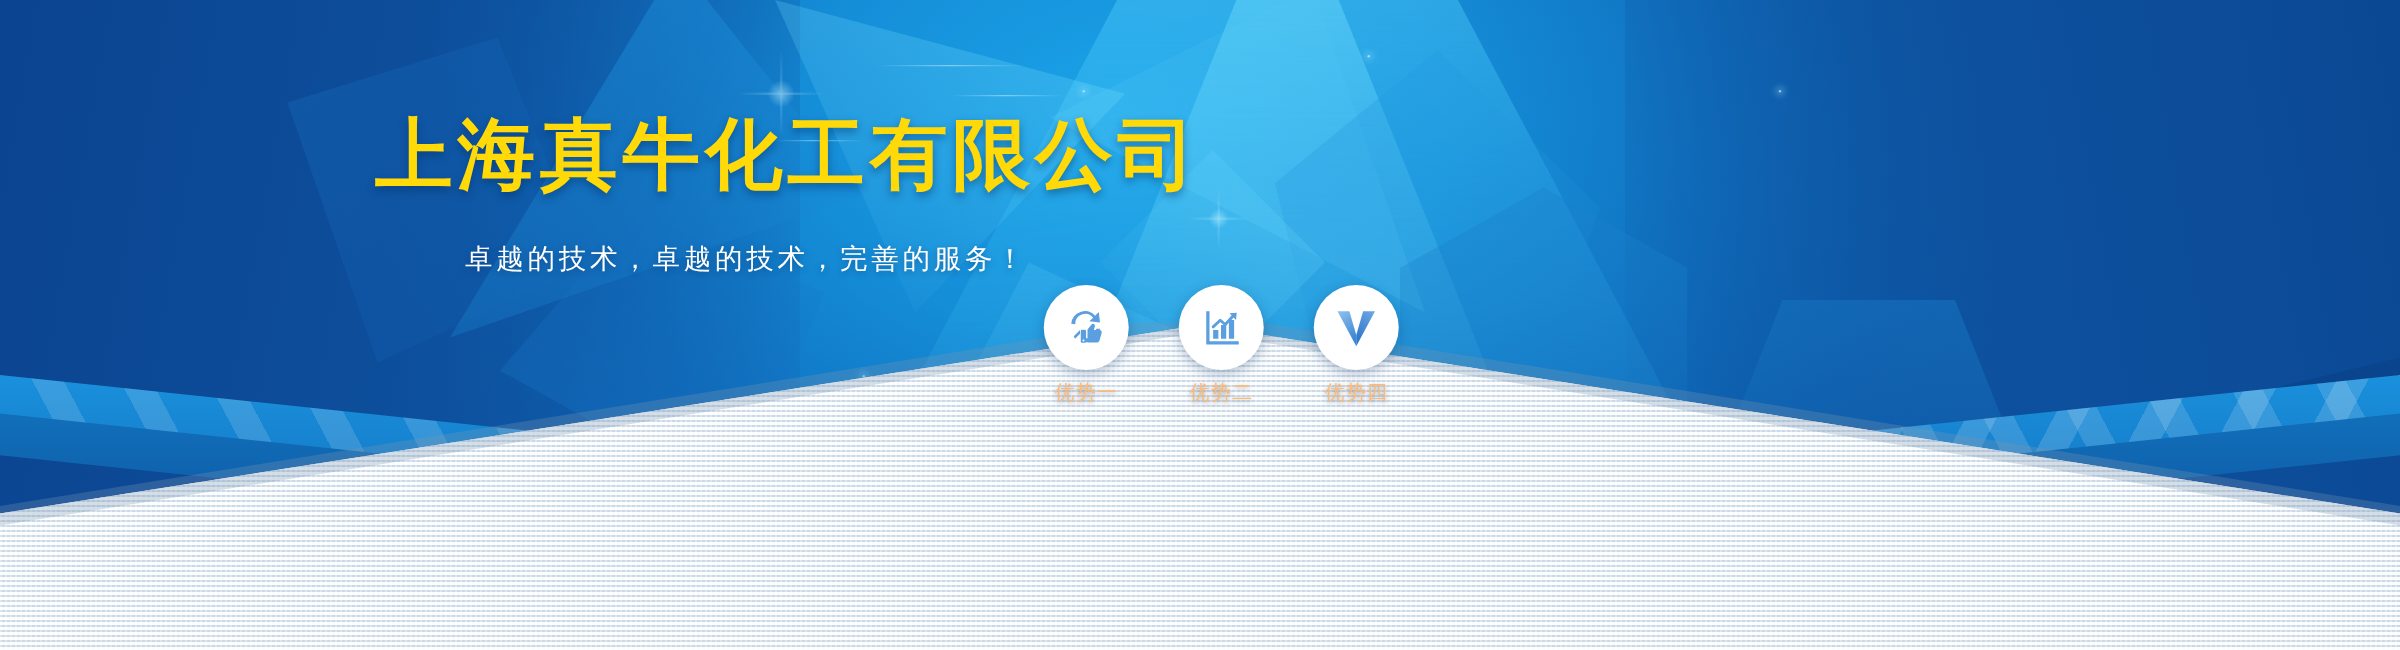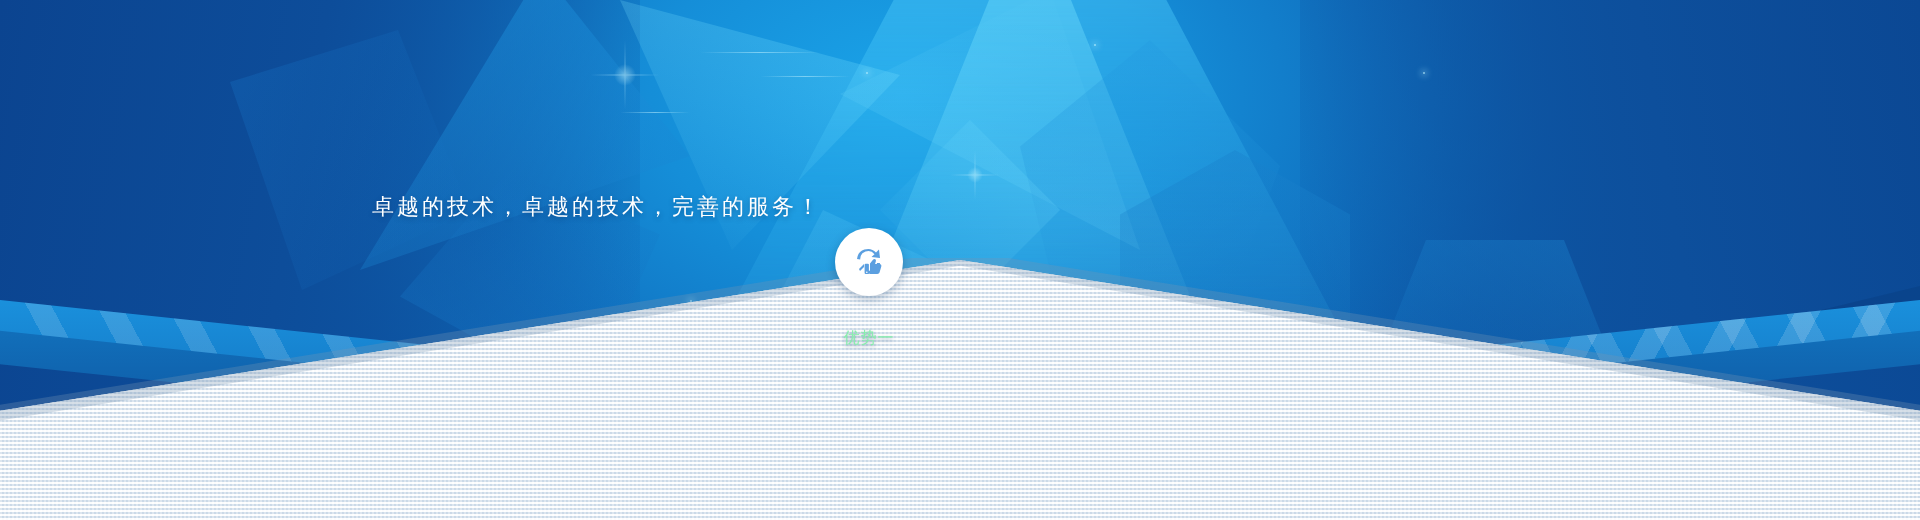--- a/index.html
+++ b/index.html
@@ -183,23 +183,23 @@
     display:flex; flex-direction:column; align-items:center;
   }
   .badge-circle {
     width:68px; height:68px; border-radius:50%;
     background:#ffffff;
     display:flex; align-items:center; justify-content:center;
     box-shadow:0 3px 10px rgba(0,45,95,.30);
   }
   .badge-circle svg { display:block; }
   .badge-label {
-    margin-top:32px;
+    margin-top:8px;
     font-size:16px; letter-spacing:1px;
-    color:#86efac; white-space:nowrap;
+    color:#fdba74; white-space:nowrap;
     text-shadow:0 2px 4px rgba(0,40,90,.45);
   }
 </style>
 </head>
 <body>
 
 <div class="banner">
 
   <div class="bg-base"></div>
   <div class="bg-left-dark"></div>
@@ -231,37 +231,70 @@
   <div class="chev-shadow"></div>
   <div class="chev-dark"></div>
   <div class="chev-main"></div>
   <div class="stripes"></div>
   <div class="stripes-r"></div>
   <div class="paper"></div>
   <div class="paper-edge"></div>
 
   <div class="content">
 
+    <div class="title">上海真牛化工有限公司</div>
 
     <div class="subtitle">卓越的技术，卓越的技术，完善的服务！</div>
 
     <div class="badges">
 
       <div class="badge">
         <div class="badge-circle">
           <svg width="38" height="38" viewBox="0 0 38 38">
             <path d="M7 16 A11 11 0 0 1 26 9.5 L29 6.5 L30 15 L21.5 14 L24.5 11.2 A8 8 0 0 0 10.2 16.4 Z" fill="#5b9fe0"></path>
             <path d="M30 20 A11 11 0 0 1 17 30.6 L17 27.4 A8 8 0 0 0 27 20 Z" fill="#5b9fe0"></path>
             <path d="M9 26 L14 21 L14 24 L10 28 Z" fill="#5b9fe0"></path>
             <path d="M20 20.5 L23.2 16.5 C24.4 15.2 26.3 16.2 25.9 17.9 L25.1 21 L29.6 21 C30.9 21 31.7 22.2 31.3 23.4 L29.6 29.3 C29.3 30.3 28.4 31 27.3 31 L20 31 Z" fill="#5b9fe0"></path>
             <rect x="14.6" y="20.8" width="4.3" height="10.3" rx="1" fill="#5b9fe0"></rect>
             <circle cx="16.8" cy="29.3" r="0.8" fill="#ffffff"></circle>
           </svg>
         </div>
         <div class="badge-label">优势一</div>
       </div>
 
-
-
+      <div class="badge">
+        <div class="badge-circle">
+          <svg width="38" height="38" viewBox="0 0 38 38">
+            <path d="M7 6 L9.6 6 L9.6 30 L33 30 L33 32.6 L7 32.6 Z" fill="#5b9fe0"></path>
+            <rect x="12.5" y="21" width="4.2" height="7" fill="#5b9fe0"></rect>
+            <rect x="18.8" y="17" width="4.2" height="11" fill="#5b9fe0"></rect>
+            <rect x="25.1" y="13" width="4.2" height="15" fill="#5b9fe0"></rect>
+            <path d="M12.5 18.5 L18.2 13.2 L22.2 16.6 L29.4 8.8" fill="none" stroke="#5b9fe0" stroke-width="2.3" stroke-linejoin="round" stroke-linecap="round"></path>
+            <path d="M25.6 7.6 L31.4 7.2 L30.8 13 Z" fill="#5b9fe0"></path>
+          </svg>
+        </div>
+        <div class="badge-label">优势二</div>
+      </div>
+
+
+      <div class="badge">
+        <div class="badge-circle">
+          <svg width="40" height="40" viewBox="0 0 40 40">
+            <defs>
+              <linearGradient id="vgrad" x1="0" y1="0" x2="0.4" y2="1">
+                <stop offset="0%" stop-color="#8ec2ee"></stop>
+                <stop offset="100%" stop-color="#3d86d4"></stop>
+              </linearGradient>
+              <linearGradient id="vgrad2" x1="1" y1="0" x2="0.6" y2="1">
+                <stop offset="0%" stop-color="#6da9e4"></stop>
+                <stop offset="100%" stop-color="#2f78ca"></stop>
+              </linearGradient>
+            </defs>
+            <path d="M5 7 L14.5 7 L20 26 L20 35 Z" fill="url(#vgrad)"></path>
+            <path d="M35 7 L25.5 7 L20 26 L20 35 Z" fill="url(#vgrad2)"></path>
+          </svg>
+        </div>
+        <div class="badge-label">优势四</div>
+      </div>
 
     </div>
   </div>
 </div>
 
 </body></html>

